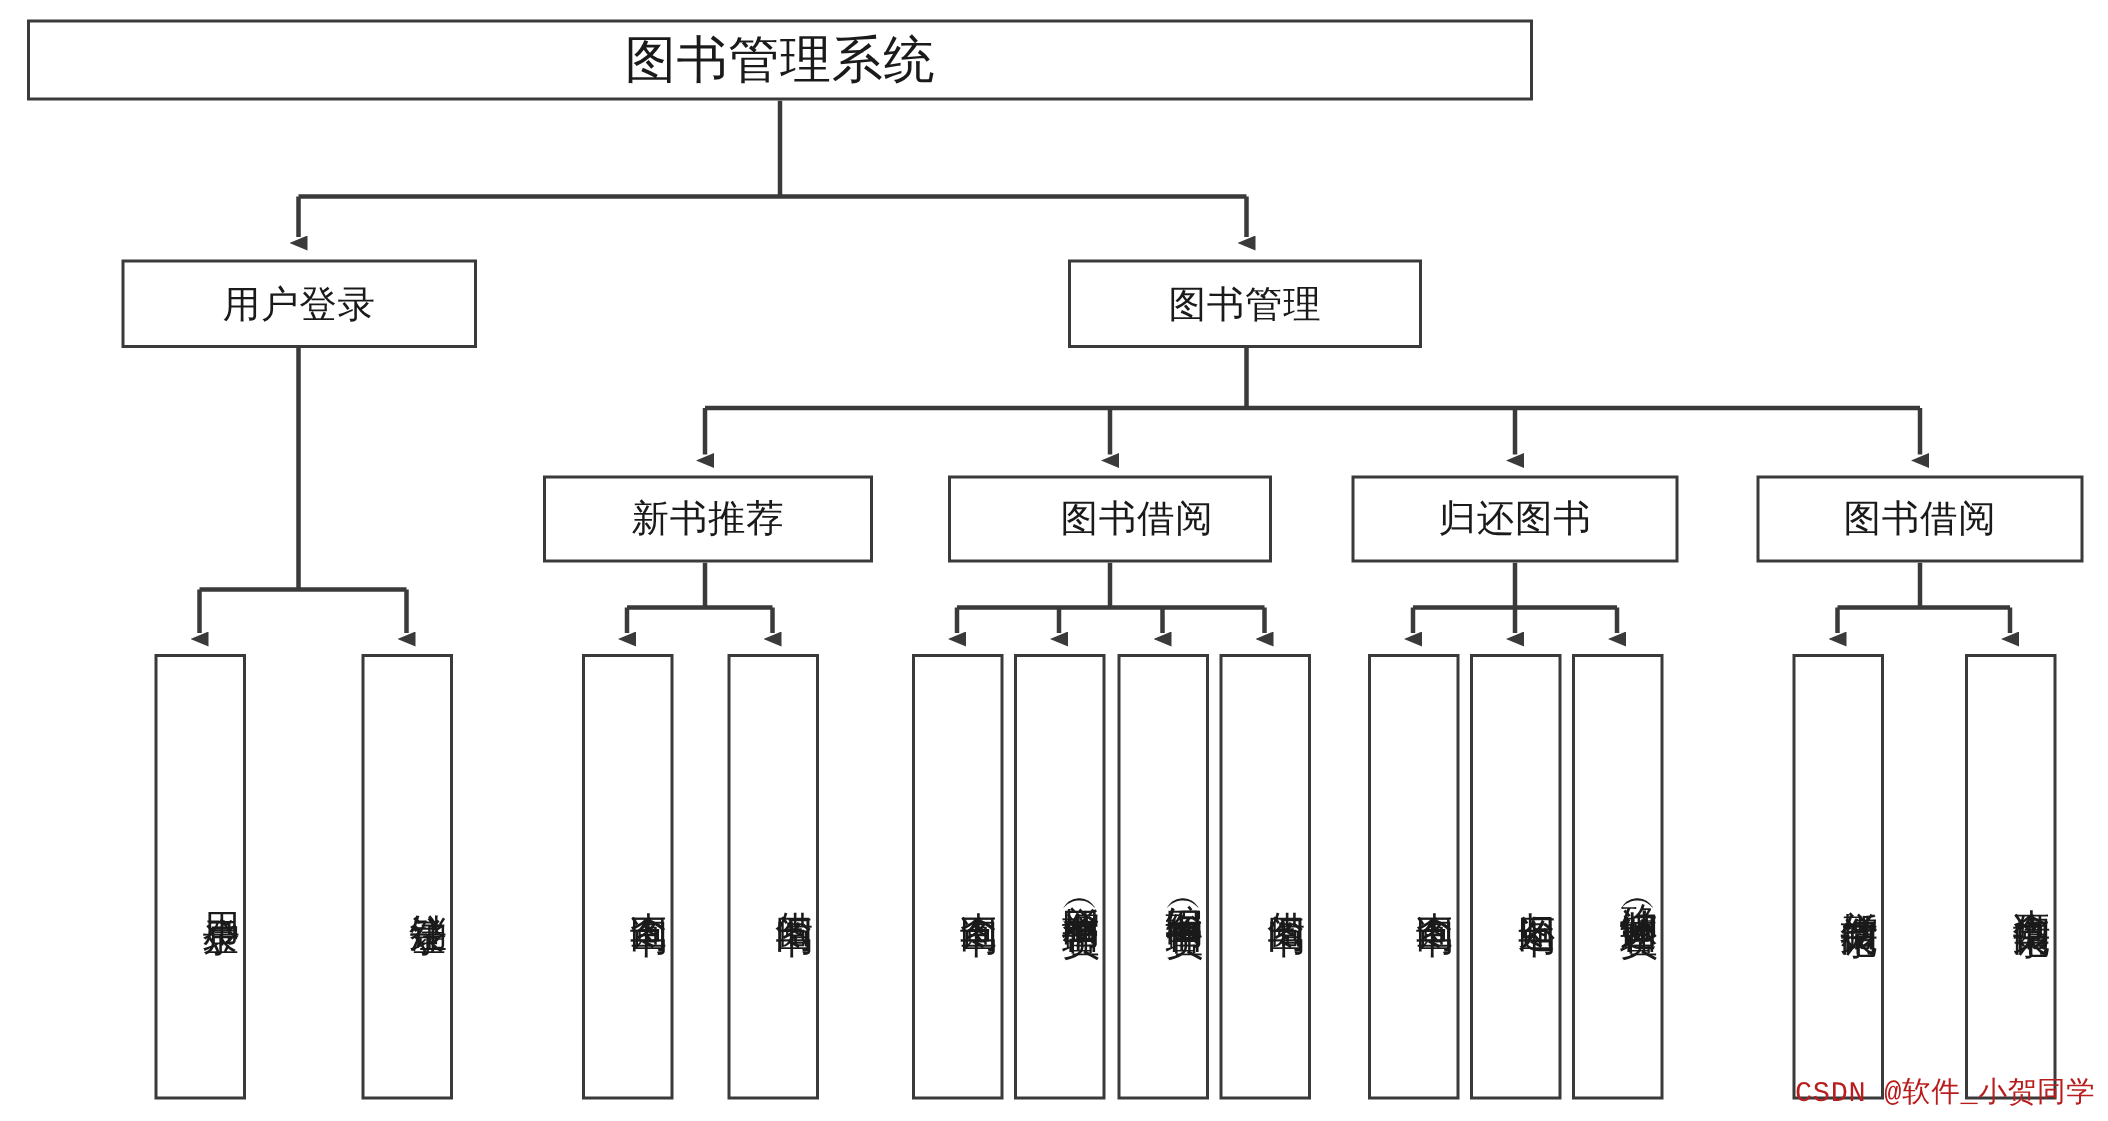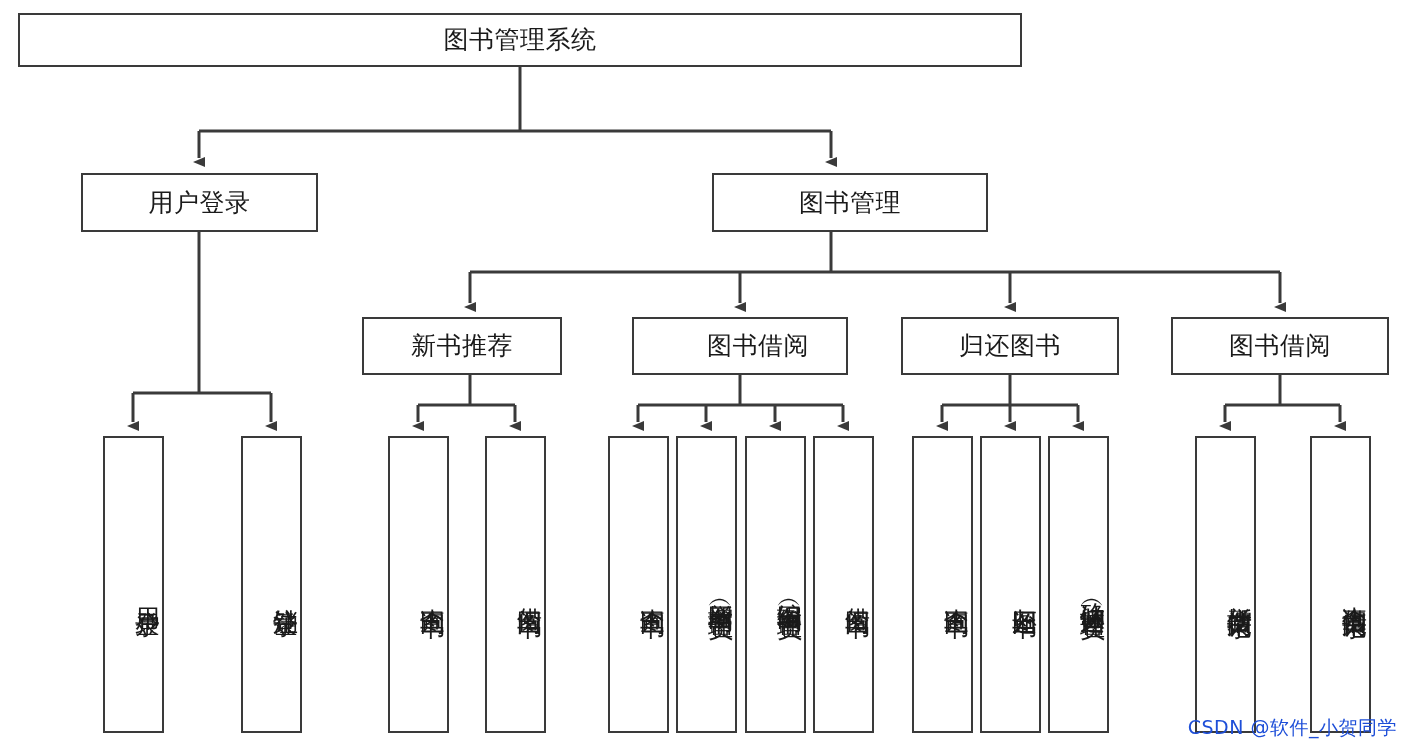--- a/index.html
+++ b/index.html
@@ -34,21 +34,21 @@
     align-items: center;
     justify-content: center;
     color: #1a1a1a;
   }
   .node.horiz {
     font-size: 25px;
     letter-spacing: 0.5px;
     line-height: 1.2;
   }
   .node.root {
-    font-size: 25px;
+    font-size: 34px;
     text-align: center;
   }
   .node.vert {
     writing-mode: vertical-rl;
     text-orientation: upright;
     font-size: 25px;
     align-items: flex-start;
     justify-content: center;
     padding-top: 14px;
     line-height: 1.18;
@@ -58,23 +58,24 @@
     writing-mode: vertical-rl;
     text-orientation: upright;
     display: block;
     white-space: nowrap;
   }
   .watermark {
     position: absolute;
     right: 8px;
     bottom: 6px;
     font-size: 19px;
-    color: #1d4ed8;
+    color: #b91c1c;
     letter-spacing: 0.5px;
     white-space: nowrap;
+    font-family: Liberation Mono, monospace;
   }
 </style>
 </head>
 <body>
 
 <div id="canvas">
 
   <svg class="wires" viewBox="0 0 1405 747">
     <defs>
       <marker id="arrow" markerWidth="10" markerHeight="12" refX="1" refY="6" orient="auto" markerUnits="userSpaceOnUse">
@@ -126,25 +127,25 @@
   </svg>
 
   <div class="node horiz root" style="left:18px; top:13px; width:1004px; height:54px;">
     <span>图书管理系统</span>
   </div>
 
   <div class="node horiz" style="left:81px; top:173px; width:237px; height:59px;">
     <span>用户登录</span>
   </div>
 
-  <div class="node horiz" style="left:712px; top:173px; width:276px; height:59px;">
+  <div class="node horiz" style="left:712px; top:173px; width:236px; height:59px;">
     <span>图书管理</span>
   </div>
 
-  <div class="node horiz" style="left:362px; top:317px; width:200px; height:58px;">
+  <div class="node horiz" style="left:362px; top:317px; width:220px; height:58px;">
     <span>新书推荐</span>
   </div>
 
   <div class="node horiz" style="left:632px; top:317px; width:216px; height:58px;padding-left:36px;">
     <span>图书借阅</span>
   </div>
 
   <div class="node horiz" style="left:901px; top:317px; width:218px; height:58px;">
     <span>归还图书</span>
   </div>

